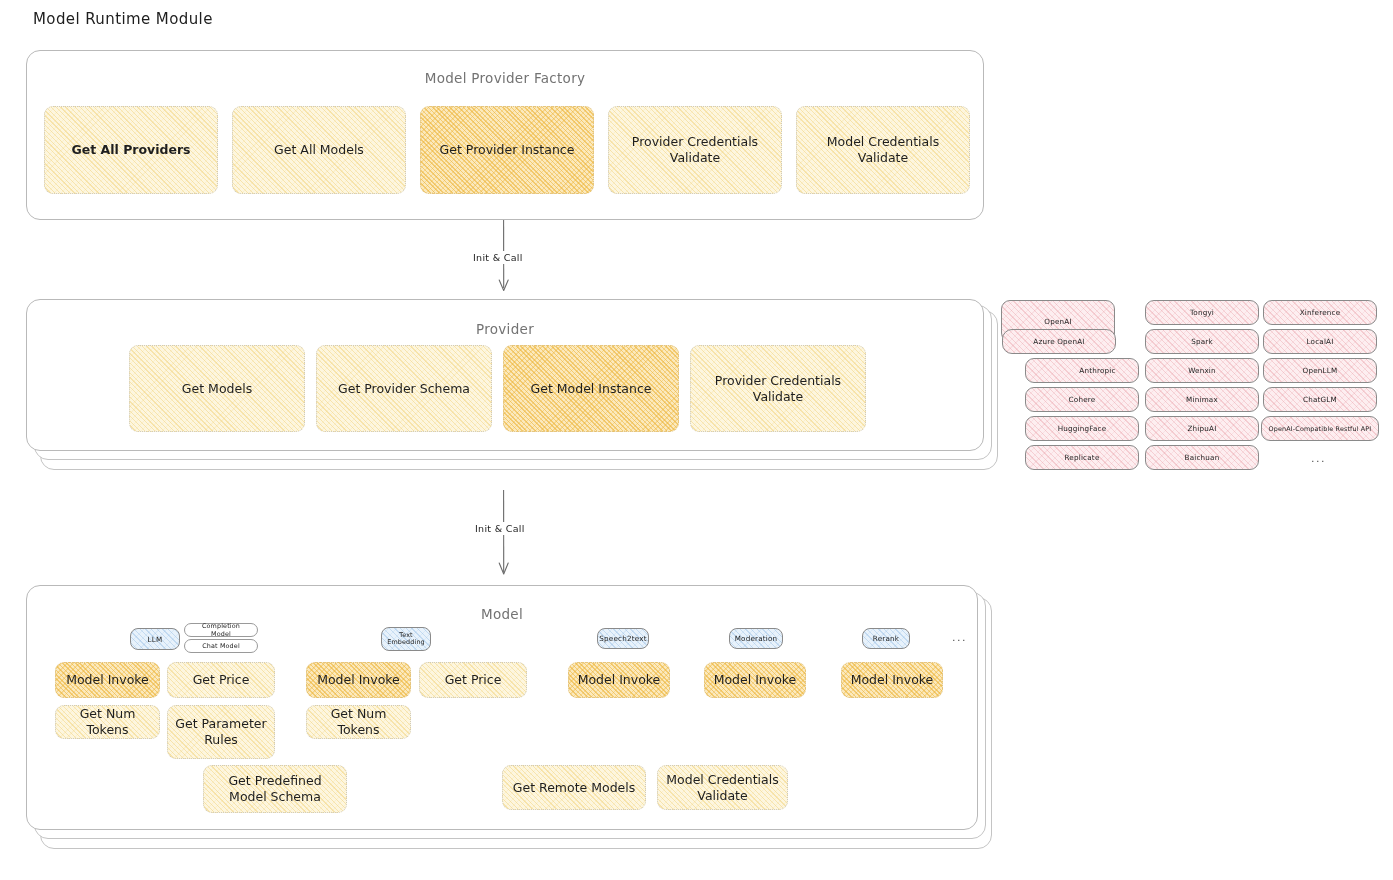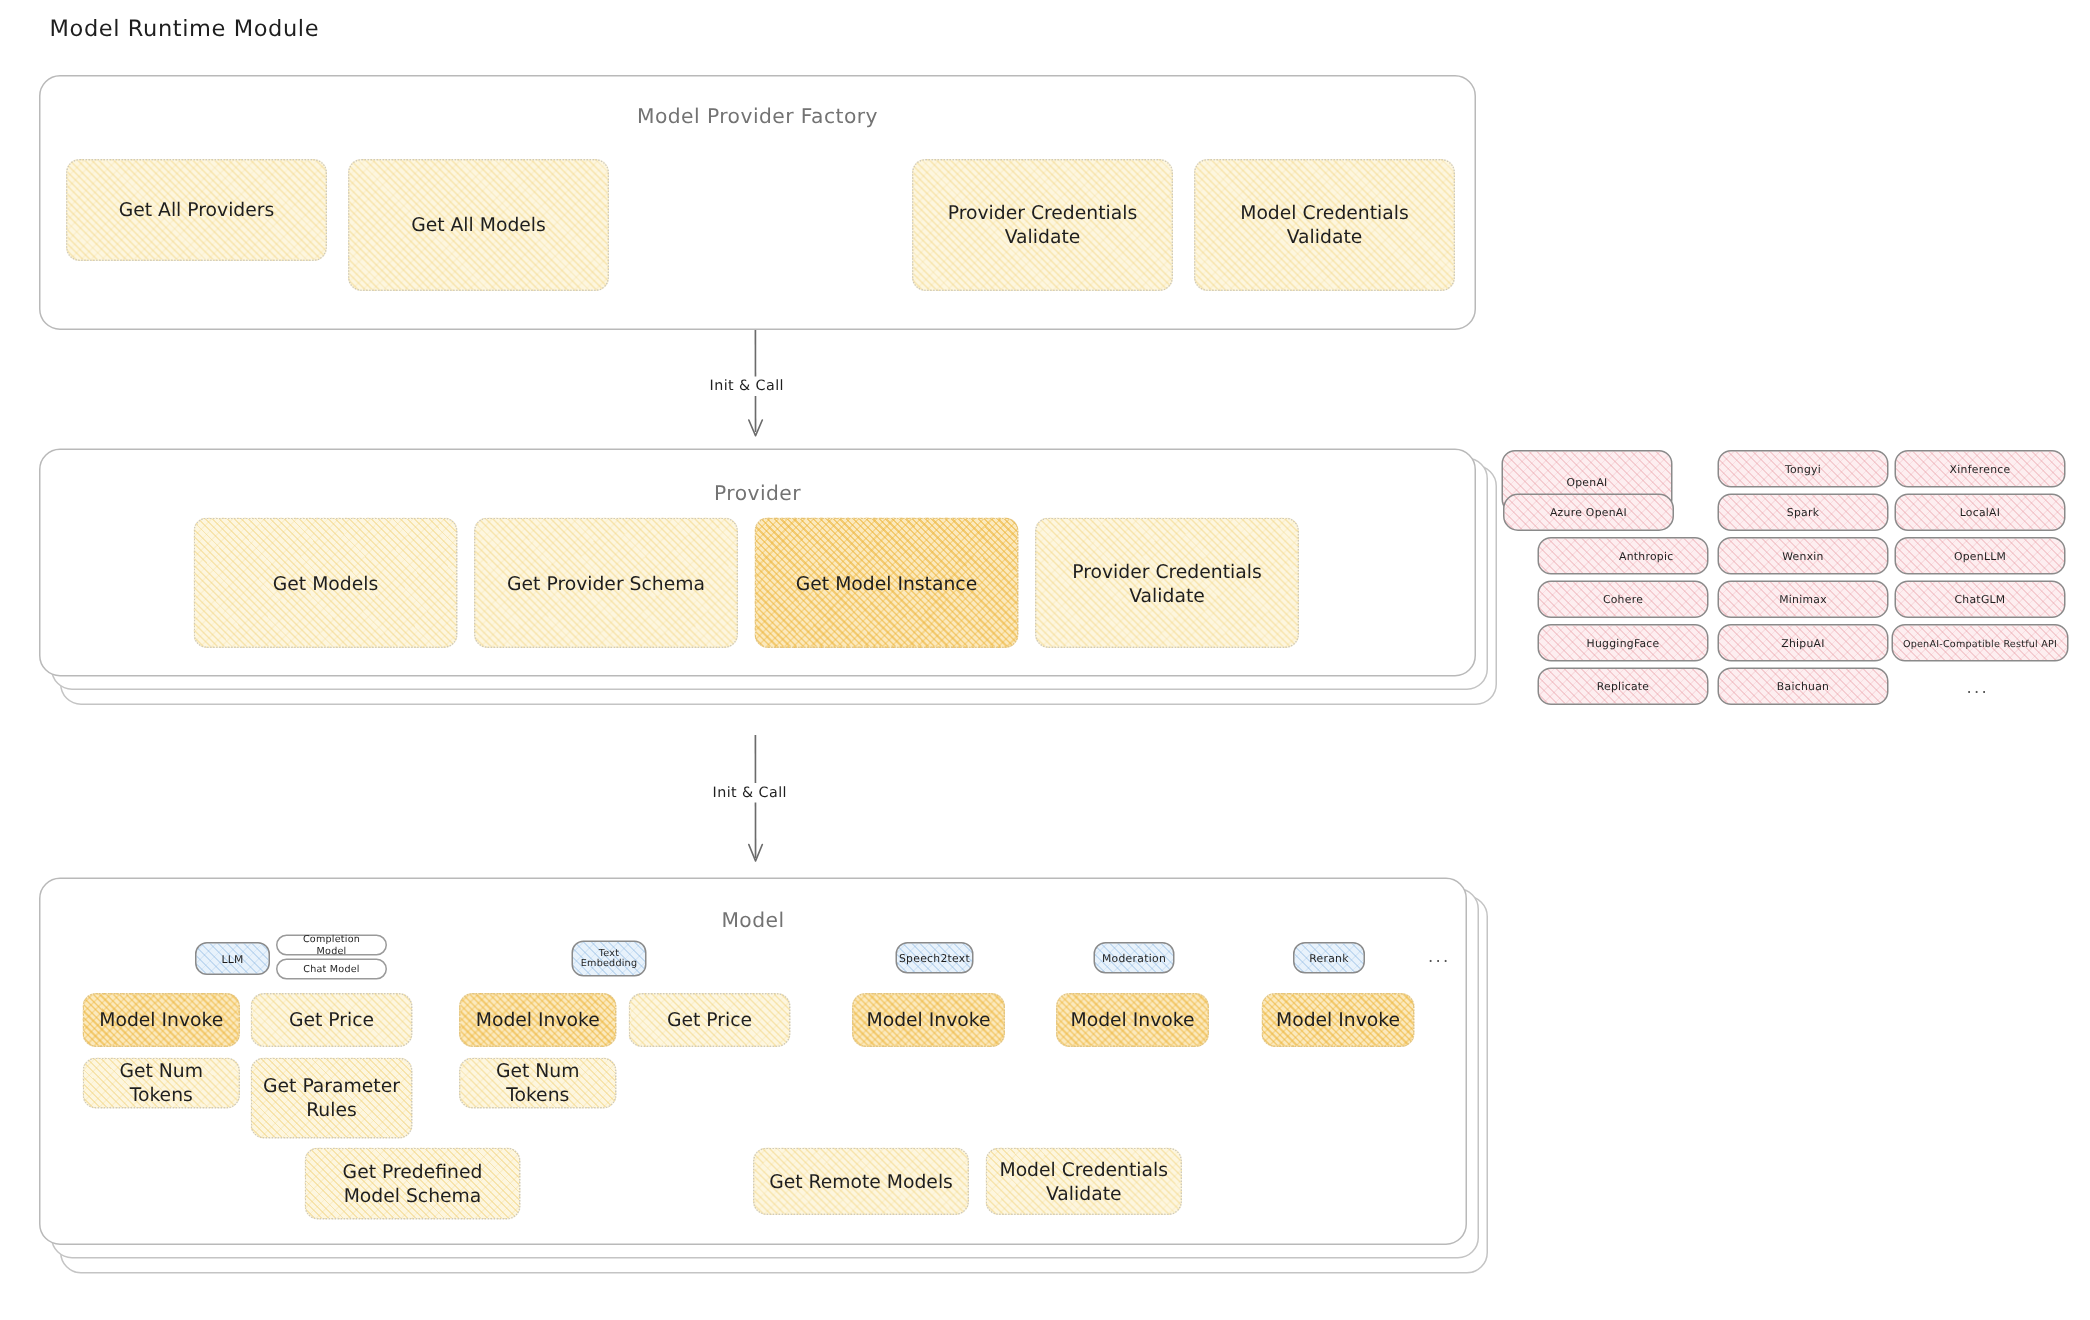--- a/index.html
+++ b/index.html
@@ -180,25 +180,28 @@
 <body>
 
 <div class="canvas">
 
   <div class="page-title">Model Runtime Module</div>
 
   <div class="panel panel-main" style="left:26px; top:50px; width:958px; height:170px;">
     <div class="panel-title" style="top:19px;">Model Provider Factory</div>
   </div>
 
-  <div class="node node-yellow t-md" style="left:44px; top:106px; width:174px; height:68px; z-index:6;">
+  <div class="node node-yellow t-md" style="left:44px; top:106px; width:174px; height:88px; z-index:6;font-weight:bold;">
     <span>Get All Providers</span>
   </div>
   <div class="node node-yellow t-md" style="left:232px; top:106px; width:174px; height:88px; z-index:6;">
     <span>Get All Models</span>
+  </div>
+  <div class="node node-amber t-md" style="left:420px; top:106px; width:174px; height:88px; z-index:6;">
+    <span>Get Provider Instance</span>
   </div>
   <div class="node node-yellow t-md" style="left:608px; top:106px; width:174px; height:88px; z-index:6;">
     <span>Provider Credentials Validate</span>
   </div>
   <div class="node node-yellow t-md" style="left:796px; top:106px; width:174px; height:88px; z-index:6;">
     <span>Model Credentials Validate</span>
   </div>
 
   <svg class="arrow-svg" style="left:495px; top:220px;" width="20" height="78" viewBox="0 0 20 78">
     <path d="M8.6 0 L8.7 68" stroke="#6b6b6b" stroke-width="1.1" fill="none"></path>

